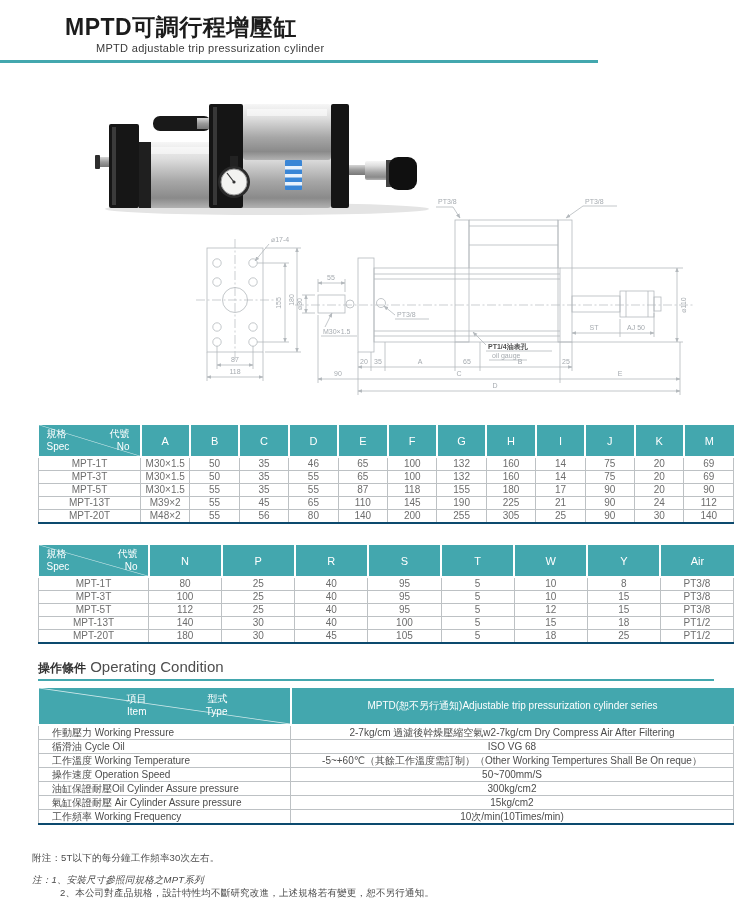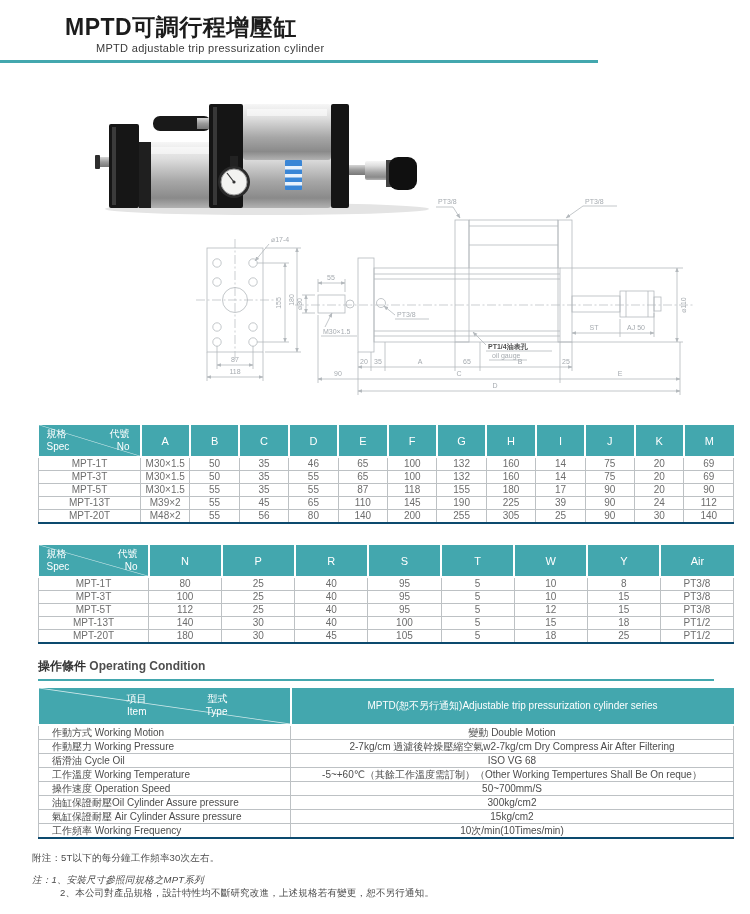--- a/index.html
+++ b/index.html
@@ -43,21 +43,21 @@
 
   th.corner{position:relative;}
   th.corner svg.diag{position:absolute;left:0;top:0;width:100%;height:100%;}
   th.corner .tl,th.corner .br{position:absolute;font-size:10px;line-height:1.25;top:3px;}
   th.corner .tl{left:8px;text-align:left;}
   th.corner .br{right:10px;text-align:right;}
 
   
   .op-head{left:38px;top:658px;font-size:12px;color:#2f2f2f;}
   .op-head .zh{font-weight:bold;color:#333;}
-  .op-head .en{font-weight:bold;color:#4e4e4e;font-size:12px;}
+  .op-head .en{font-weight:normal;color:#4e4e4e;font-size:15px;}
   .op-rule{left:38px;top:679px;width:676px;height:2px;background:#43a7ae;}
   .op{left:38px;top:688px;}
   .op th{height:36px;font-size:10px;}
   .op th.corner .tl{left:88px;top:5px;text-align:right;}
   .op th.corner .br{right:62px;top:5px;text-align:right;}
   .op td{height:13px;line-height:13px;color:#4c4c4c;font-size:10px;}
   .op td.item{text-align:left;padding-left:13px;}
 
   
   .note{font-size:9.5px;color:#4a4a4a;letter-spacing:.2px;}
@@ -337,21 +337,21 @@
       <tr>
         <td>MPT-13T</td>
         <td>M39×2</td>
         <td>55</td>
         <td>45</td>
         <td>65</td>
         <td>110</td>
         <td>145</td>
         <td>190</td>
         <td>225</td>
-        <td>39</td>
+        <td>21</td>
         <td>90</td>
         <td>24</td>
         <td>112</td>
       </tr>
       <tr>
         <td>MPT-20T</td>
         <td>M48×2</td>
         <td>55</td>
         <td>56</td>
         <td>80</td>
@@ -473,24 +473,20 @@
             <line x1="0" y1="0" x2="100" y2="100" stroke="rgba(255,255,255,0.75)" stroke-width="1.5"></line>
           </svg>
           <span class="tl">項目<br>Item</span>
           <span class="br">型式<br>Type</span>
         </th>
         <th>MPTD(恕不另行通知)Adjustable trip pressurization cylinder series</th>
       </tr>
     </thead>
     <tbody>
       <tr>
-        <td class="item">作動方式 Working Motion</td>
-        <td>變動 Double Motion</td>
-      </tr>
-      <tr>
         <td class="item">作動壓力 Working Pressure</td>
         <td>2-7kg/cm 過濾後幹燥壓縮空氣w2-7kg/cm Dry Compress Air After Filtering</td>
       </tr>
       <tr>
         <td class="item">循滑油 Cycle Oil</td>
         <td>ISO VG 68</td>
       </tr>
       <tr>
         <td class="item">工作溫度 Working Temperature</td>
         <td>-5~+60℃（其餘工作溫度需訂制）（Other Working Tempertures Shall Be On reque）</td>

